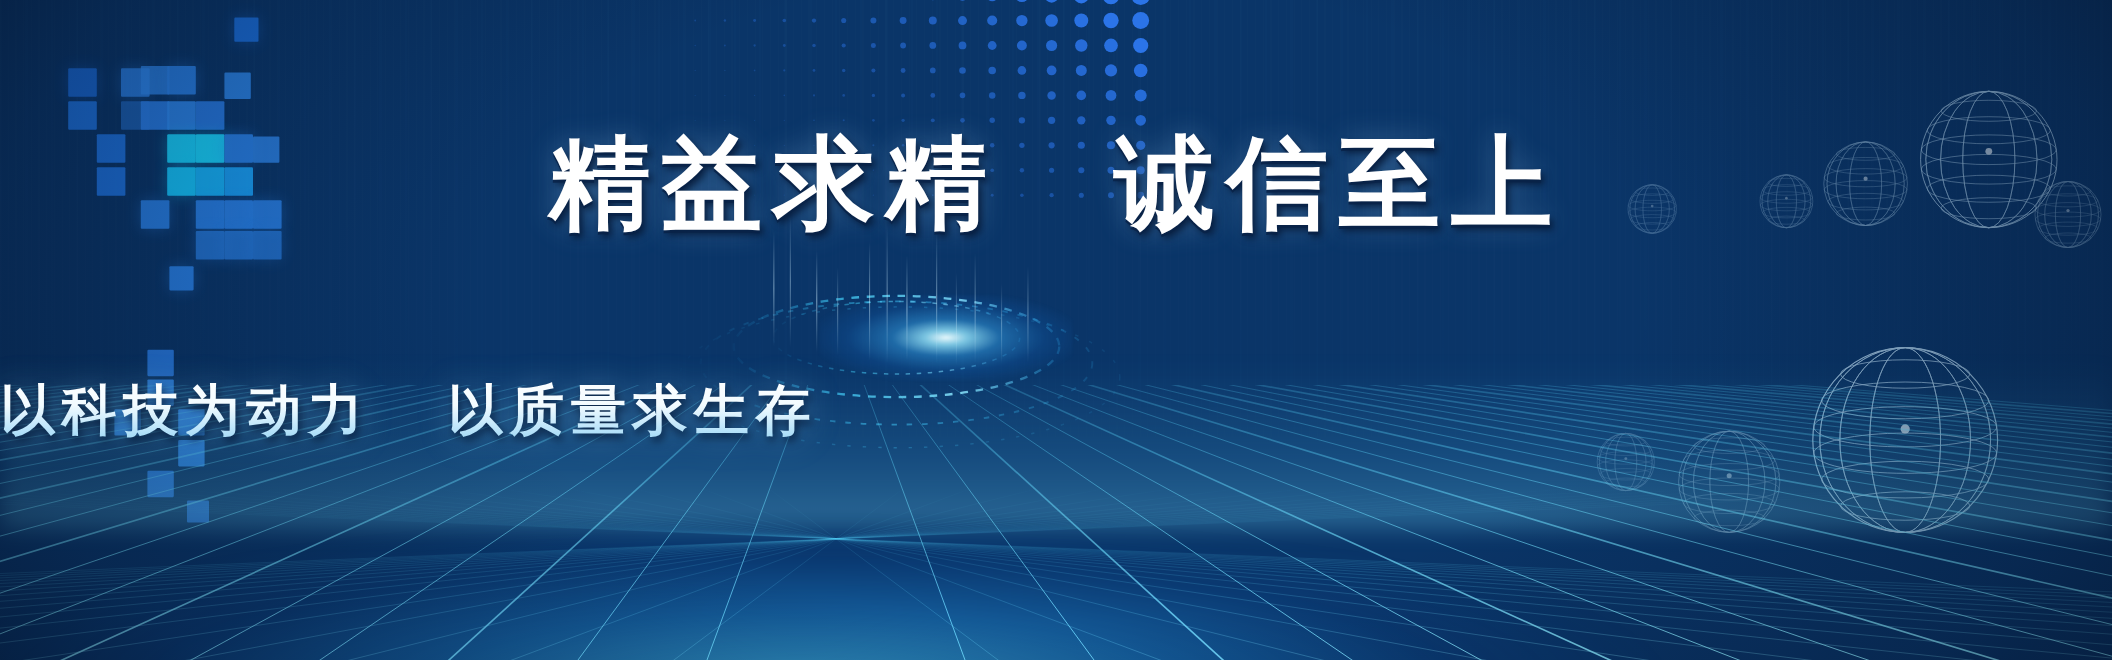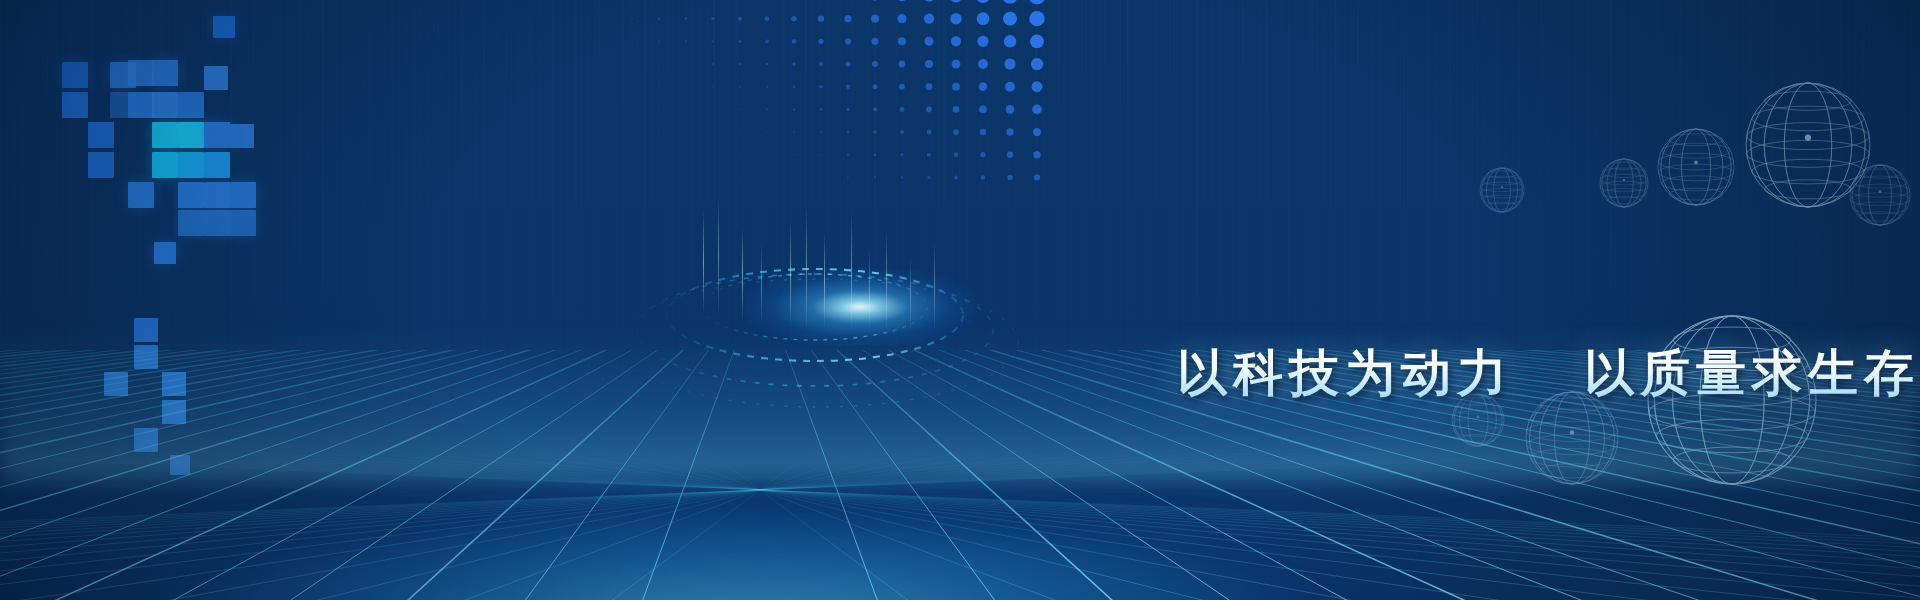--- a/index.html
+++ b/index.html
@@ -82,21 +82,21 @@
     font-size:92px;font-weight:bold;letter-spacing:10px;
     color:#ffffff;white-space:nowrap;
     text-shadow:
       0 3px 0 rgba(8,34,72,.85),
       3px 5px 7px rgba(4,20,48,.80),
       0 0 26px rgba(160,215,255,.32);
   }
   .headline .gap{display:inline-block;width:40px;}
 
   .subtitle{
-    position:absolute;left:0;top:340px;width:1920px;text-align:right;
+    position:absolute;left:0;top:340px;width:1920px;text-align:left;
     font-size:50px;font-weight:bold;letter-spacing:6px;white-space:nowrap;
     background:linear-gradient(180deg,#ffffff 0%,#f2fbff 42%,#bfe6fb 72%,#8fd0f2 100%);
     -webkit-background-clip:text;background-clip:text;
     color:transparent;-webkit-text-fill-color:transparent;
     filter:drop-shadow(2px 4px 4px rgba(4,22,52,.85)) drop-shadow(0 0 14px rgba(150,220,255,.28));
   }
   .subtitle .gap{display:inline-block;width:34px;}
 </style>
 </head>
 <body>
@@ -595,20 +595,25 @@
         <line x1="3160" y1="252" x2="-200" y2="95" stroke="url(#fg)" stroke-width="0.7" opacity="0.45"></line>
         <line x1="3310" y1="252" x2="-260" y2="95" stroke="url(#fg)" stroke-width="0.7" opacity="0.45"></line>
         <line x1="3460" y1="252" x2="-320" y2="95" stroke="url(#fg)" stroke-width="0.7" opacity="0.45"></line>
       </svg>
   </div>
   <div class="floor-haze"></div>
   <div class="floor-glow"></div>
 
   <div class="vignette"></div>
 
+  <div class="headline">
+    <span>精益求精</span>
+    <span class="gap"></span>
+    <span>诚信至上</span>
+  </div>
 
   <div class="subtitle">
     <span>以科技为动力</span>
     <span class="gap"></span>
     <span>以质量求生存</span>
   </div>
 
 </div>
 
 </body></html>

